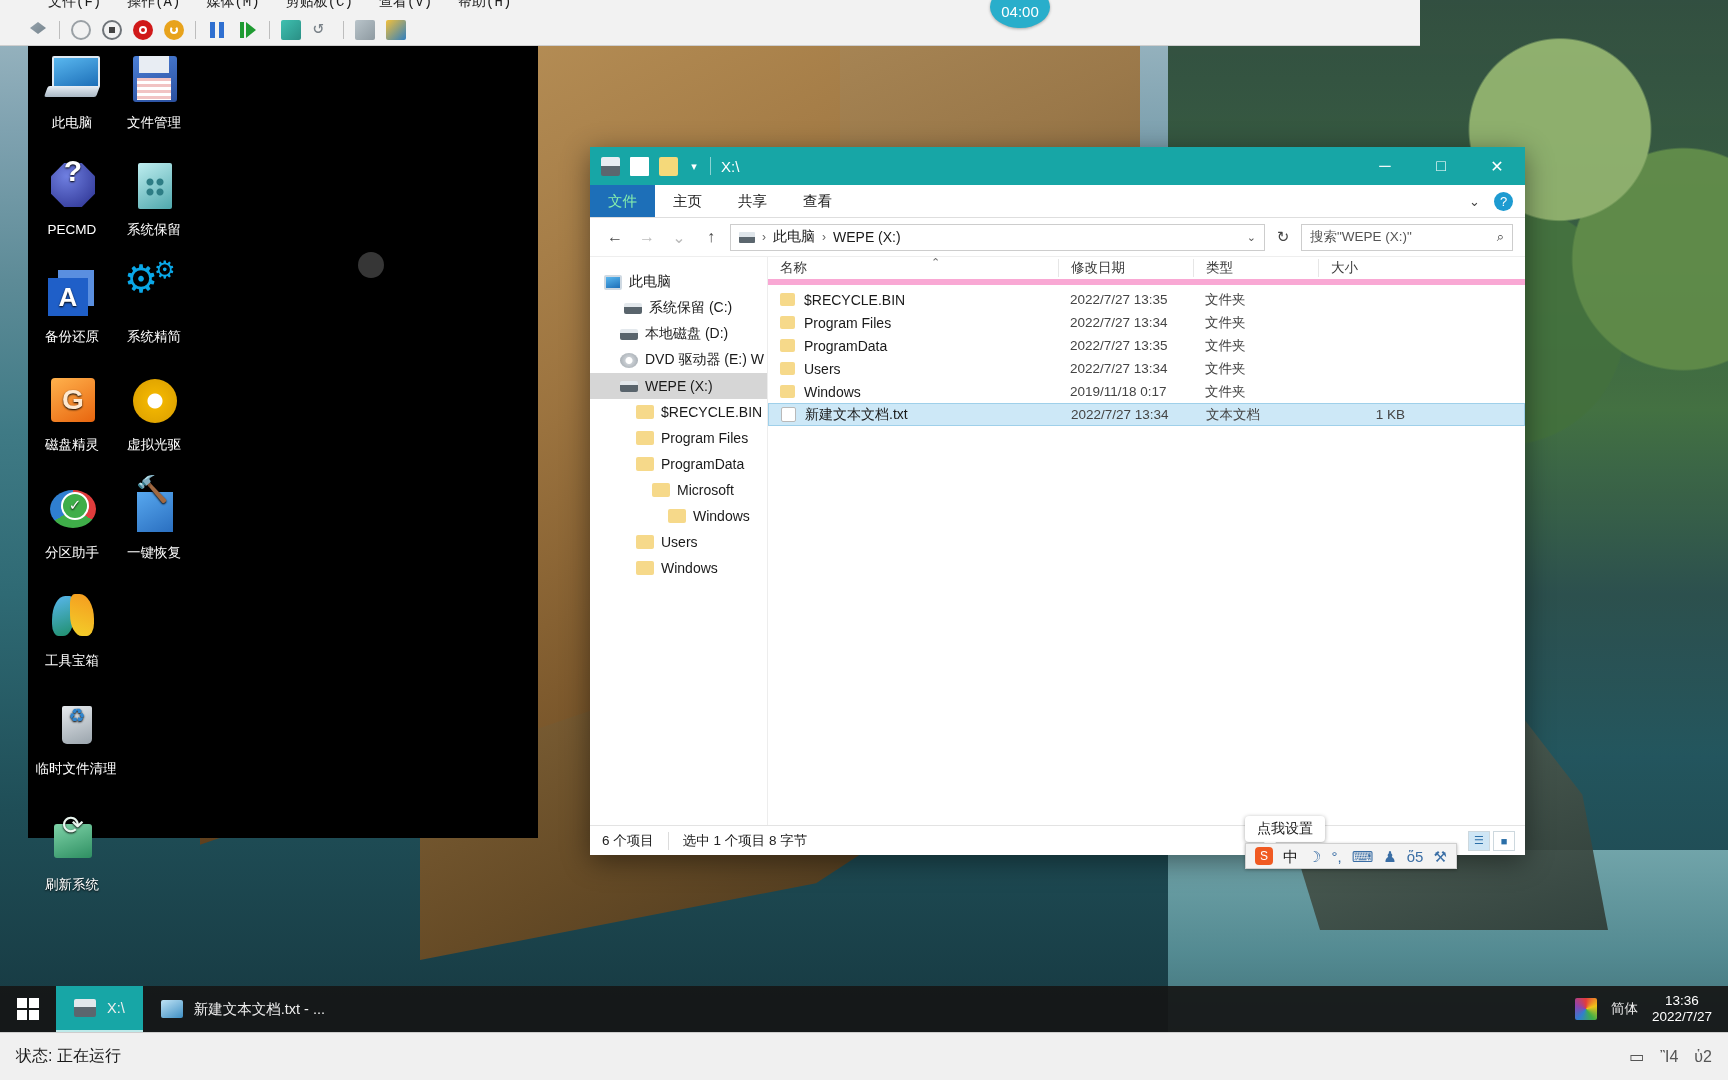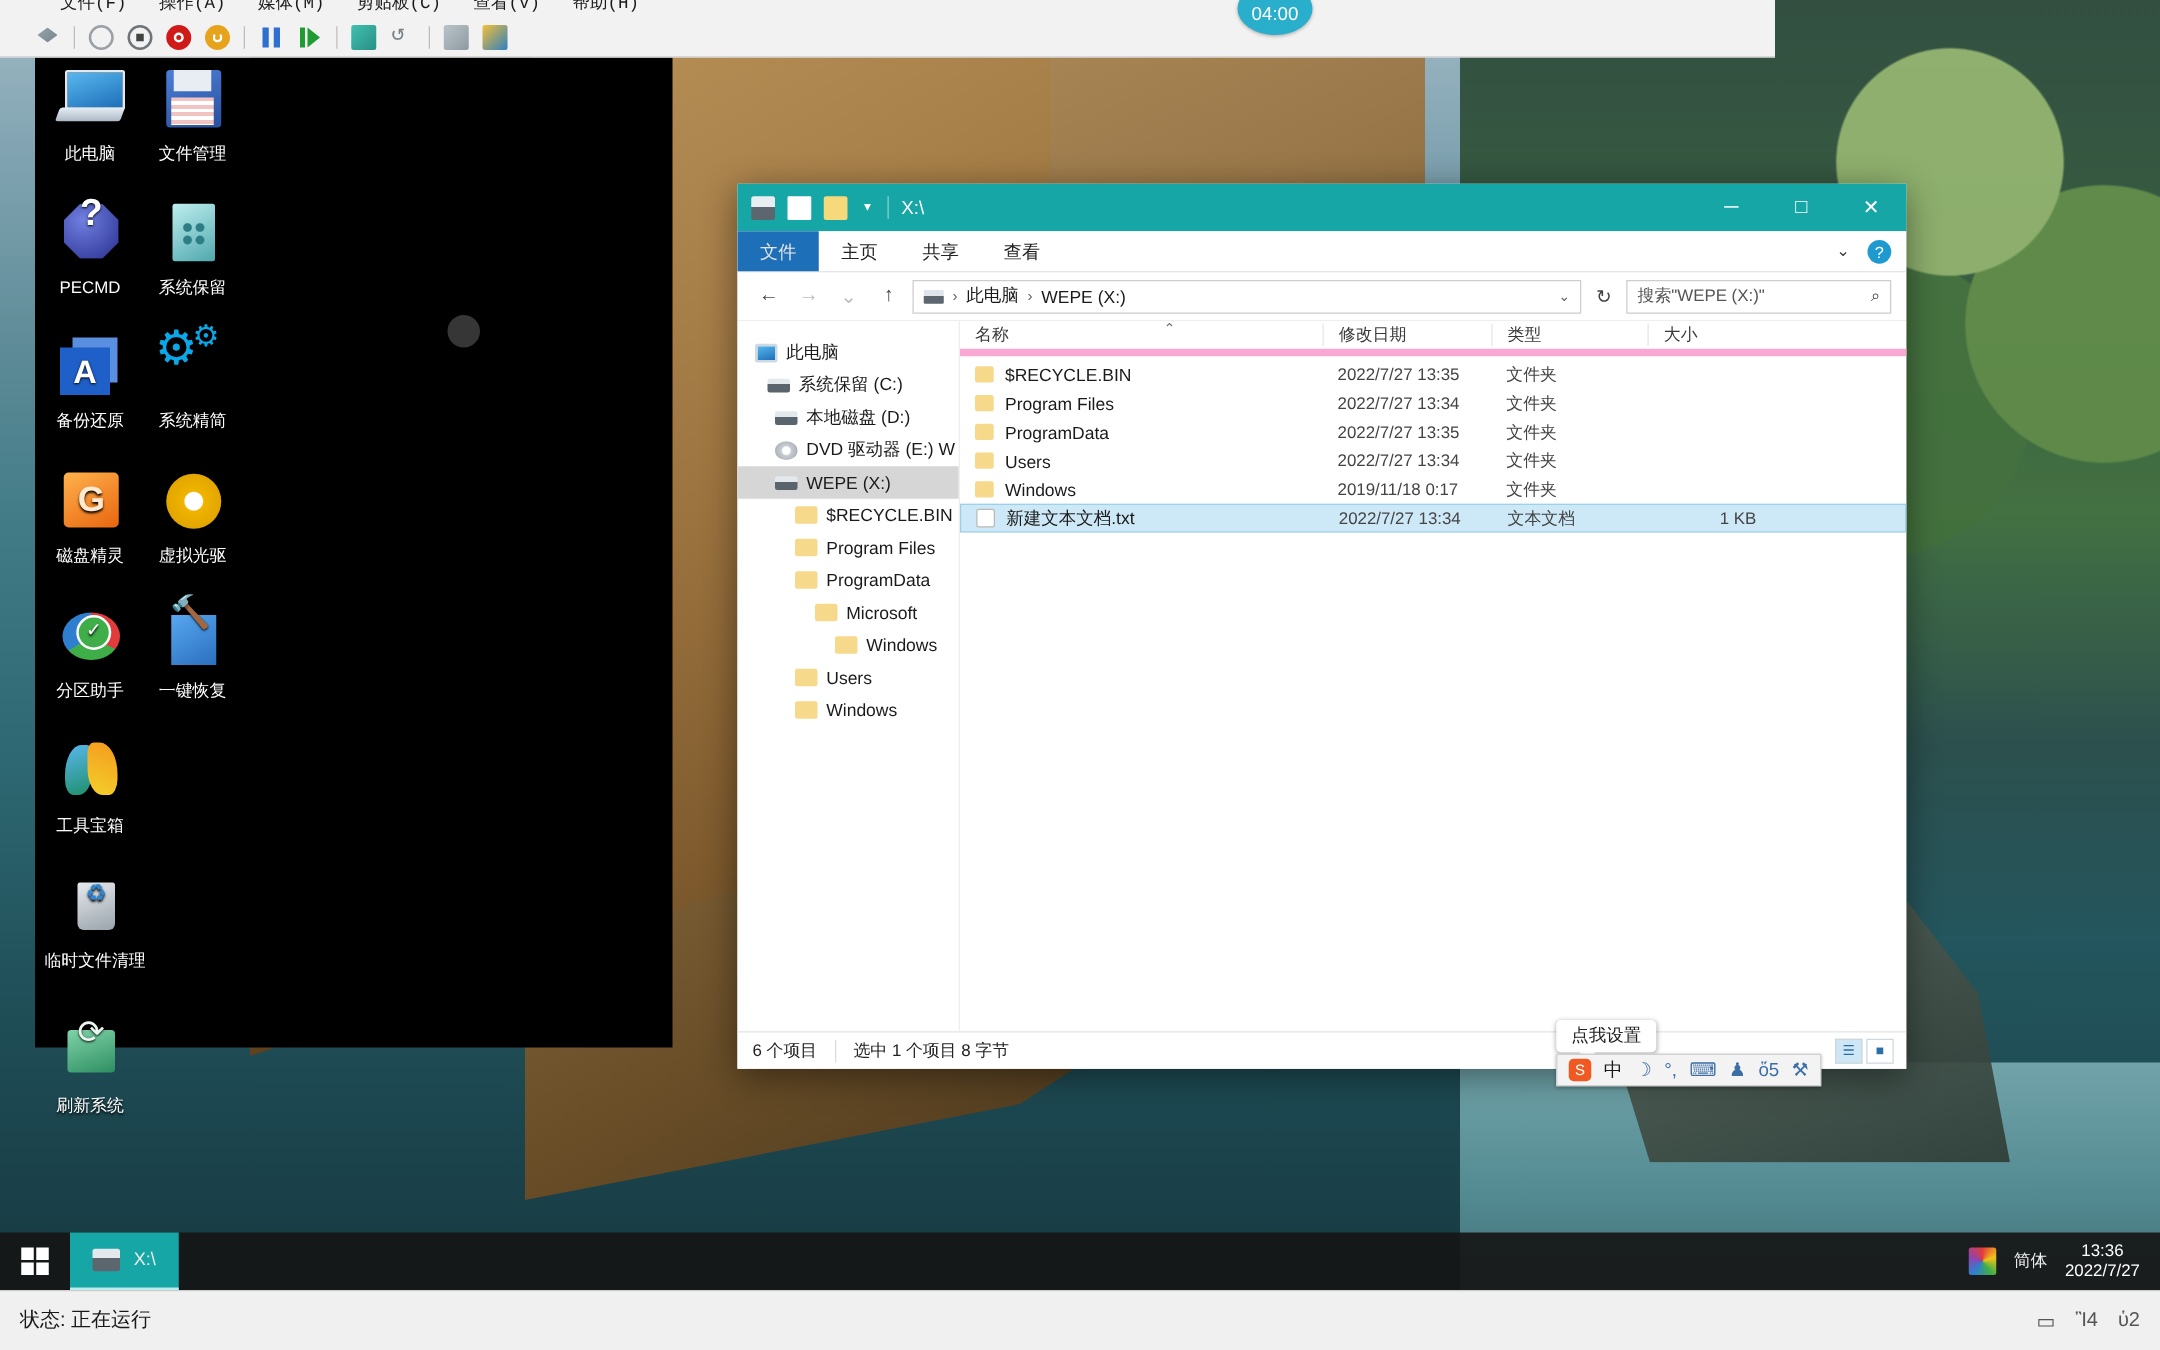--- a/index.html
+++ b/index.html
@@ -174,21 +174,21 @@
   .qat.chev{width:12px;color:#fff;font-size:11px;line-height:19px;text-align:center;}
   #ex-title-sep{width:1px;height:18px;background:rgba(255,255,255,.5);margin:0 10px;}
   #ex-title-text{font-size:15px;}
   #ex-wctrl{margin-left:auto;display:flex;height:38px;}
   .wbtn{width:56px;height:38px;display:flex;align-items:center;justify-content:center;color:#fff;font-size:16px;}
   #ex-ribbon{
     height:33px;background:#fff;border-bottom:1px solid #dedede;
     display:flex;align-items:stretch;flex:0 0 auto;
   }
   .rtab{padding:0 18px;display:flex;align-items:center;font-size:14.5px;color:#222;}
-  .rtab.file{background:#1d6fb8;color:#e5e5e5;}
+  .rtab.file{background:#1d6fb8;color:#86efac;}
   #ribbon-right{margin-left:auto;display:flex;align-items:center;gap:14px;padding-right:12px;}
   .rb-ic{font-size:13px;color:#444;}
   .rb-help{width:19px;height:19px;border-radius:50%;background:#1d9bd1;color:#fff;font-size:13px;text-align:center;line-height:19px;}
   #ex-addr{
     height:38px;display:flex;align-items:center;gap:6px;padding:0 12px;flex:0 0 auto;background:#fff;
   }
   .nav-btn{width:26px;height:26px;display:flex;align-items:center;justify-content:center;font-size:16px;color:#4a4a4a;}
   .nav-btn.dim{color:#bcbcbc;}
   #crumb{
     flex:1; height:27px;border:1px solid #cdcdcd;display:flex;align-items:center;
@@ -434,21 +434,21 @@
     </div>
   </div>
 
   <div id="ex-body">
 
     <div id="ex-nav">
       <div class="nv" style="padding-left:14px">
           <span class="ni pc"></span>
           <span>此电脑</span>
         </div>
-      <div class="nv" style="padding-left:24px">
+      <div class="nv" style="padding-left:34px">
           <span class="ni hdd"></span>
           <span>系统保留 (C:)</span>
         </div>
       <div class="nv" style="padding-left:30px">
           <span class="ni hdd"></span>
           <span>本地磁盘 (D:)</span>
         </div>
       <div class="nv" style="padding-left:30px">
           <span class="ni dvd"></span>
           <span>DVD 驱动器 (E:) W</span>
@@ -585,20 +585,24 @@
         <i></i>
         <i></i>
         <i></i>
         <i></i>
       </span>
   </div>
   <div class="tbtn active">
     <span class="tic drive"></span>
     <span>X:\</span>
   </div>
+  <div class="tbtn">
+    <span class="tic note"></span>
+    <span>新建文本文档.txt - ...</span>
+  </div>
   <div id="tray">
     <span id="tray-ime"></span>
     <span>简体</span>
     <div id="clock">
       <div>13:36</div>
       <div>2022/7/27</div>
     </div>
   </div>
 </div>
 

